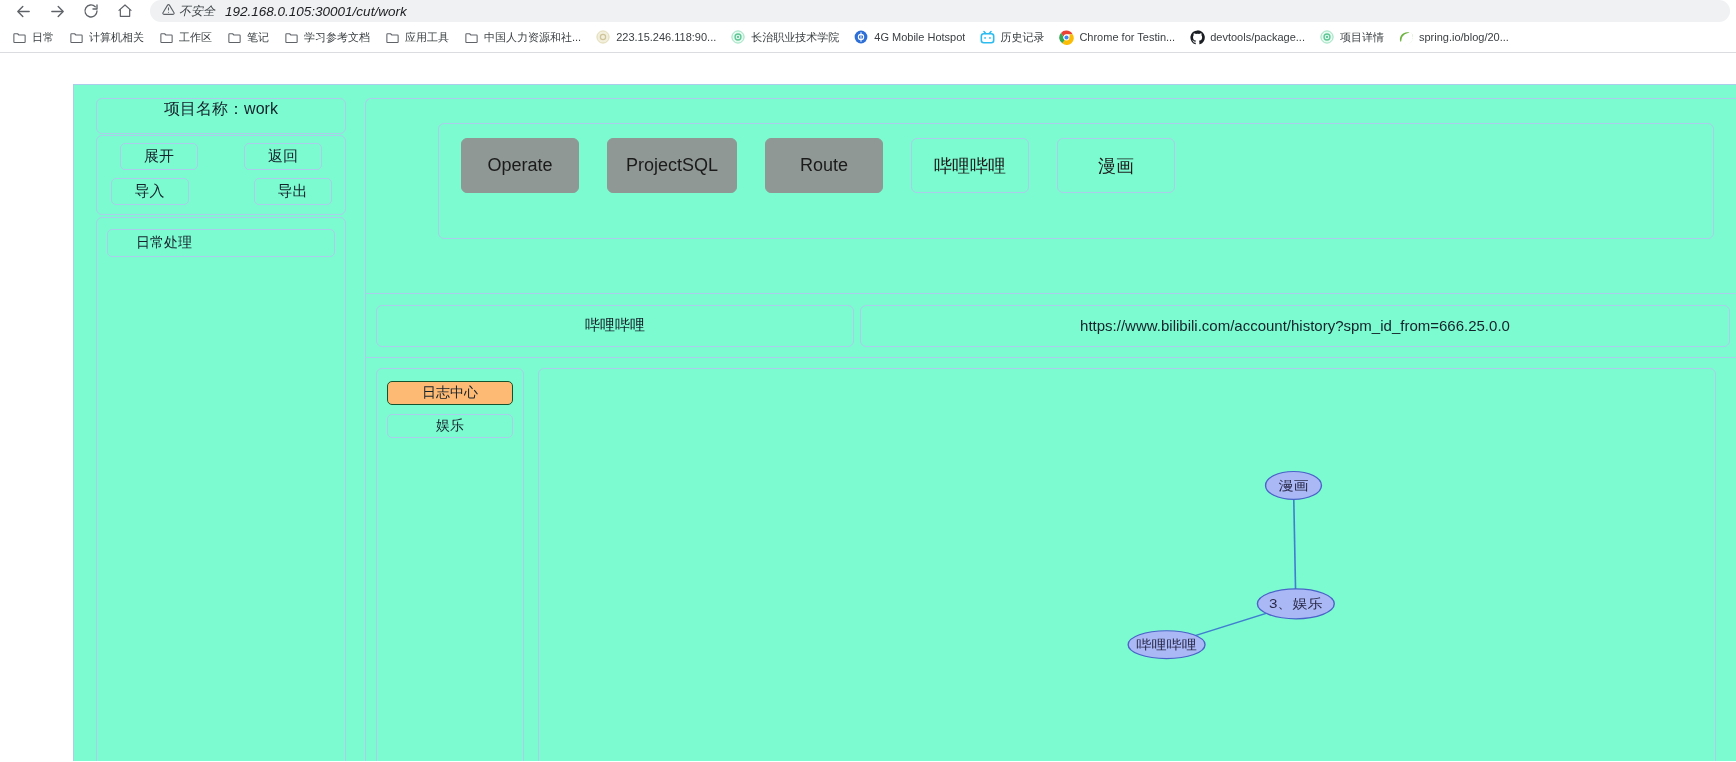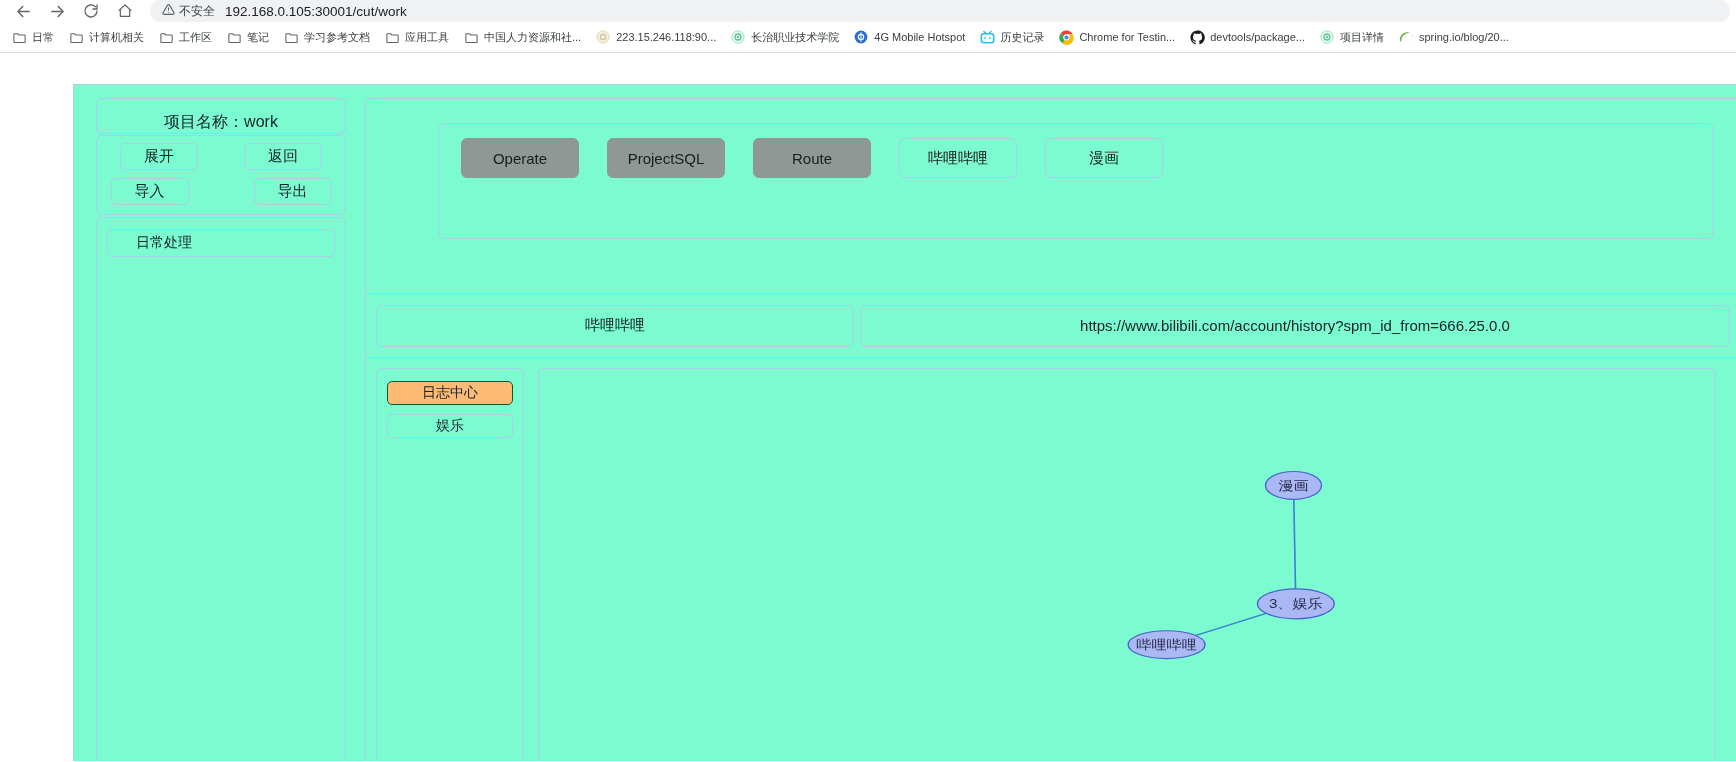--- a/index.html
+++ b/index.html
@@ -34,20 +34,21 @@
   #omnibox {
     flex: 1 1 auto;
     height: 22px;
     margin-left: 8px;
     background: #eff1f3;
     border-radius: 14px;
     display: flex;
     align-items: center;
     padding: 0 12px;
     overflow: hidden;
+    font-style: italic;
   }
   #security-chip {
     display: flex; align-items: center;
     gap: 4px;
     flex: 0 0 auto;
     margin-right: 10px;
   }
   #security-chip .warn-ico { color: #5f6368; display:block; }
   #security-text {
     font-size: 12px;
@@ -113,21 +114,21 @@
 
   
   #left-col {
     position: absolute;
     left: 22px; top: 13px;
     width: 250px;
     bottom: 0;
   }
   #project-title-box {
     height: 36px;
-    display: flex; align-items: flex-end; justify-content: center;
+    display: flex; align-items: flex-start; justify-content: center;
     border: 1px solid #a9cdea;
     border-radius: 6px;
     background: #7dfbd0;
   }
   #project-title-text {
     font-size: 16px;
     color: #14222b;
   }
   #action-panel {
     margin-top: 1px;
@@ -194,26 +195,26 @@
     height: 116px;
     border: 1px solid #a9cdea;
     border-radius: 6px;
     background: #7dfbd0;
     display: flex;
     align-items: flex-start;
     padding: 14px 0 0 22px;
     gap: 28px;
   }
   .tool-btn {
-    height: 40px;
+    height: 55px;
     min-width: 118px;
     padding: 0 18px;
     border-radius: 6px;
     display: flex; align-items: center; justify-content: center;
-    font-size: 15px;
+    font-size: 18px;
     color: #1b1b1b;
     cursor: pointer;
   }
   .tool-btn.active {
     background: #8f9894;
     border: 1px solid #8f9894;
   }
   .tool-btn.plain {
     background: #7dfbd0;
     border: 1px solid #a9cdea;

